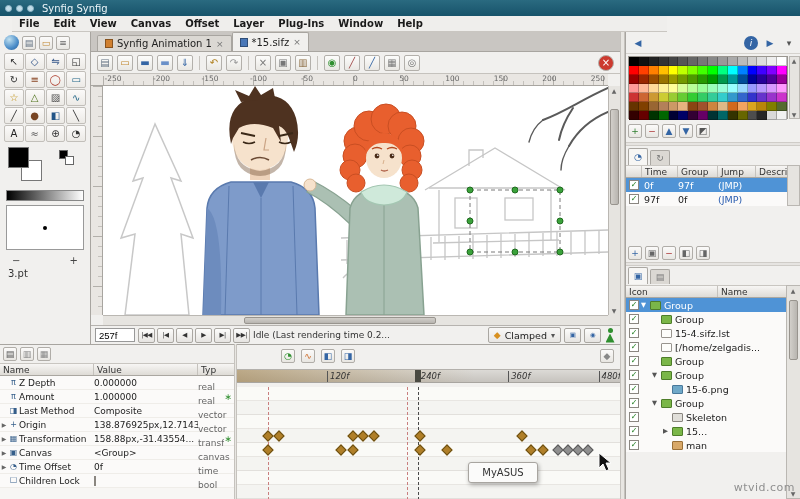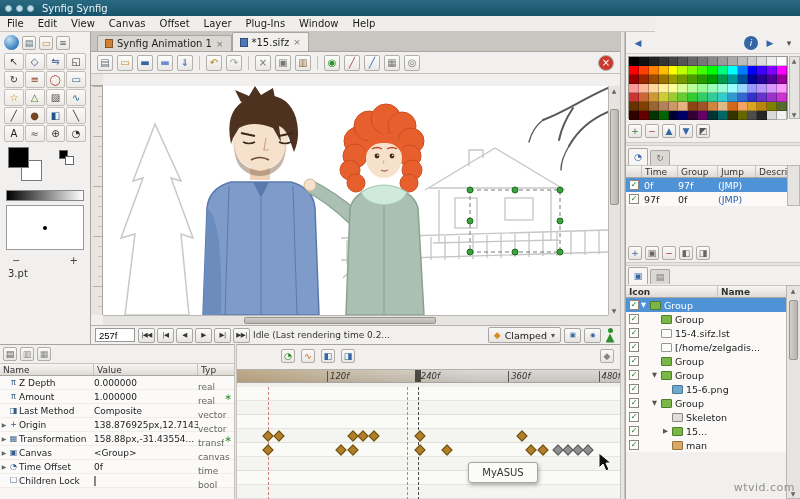--- a/index.html
+++ b/index.html
@@ -4,21 +4,21 @@
 <style>
   *{margin:0;padding:0;box-sizing:border-box;}
   html,body{width:800px;height:499px;overflow:hidden;}
   body{font-family:"DejaVu Sans","Liberation Sans",sans-serif;font-size:10px;color:#222;background:#f1f0ee;}
   #app{position:relative;width:800px;height:499px;background:#f1f0ee;overflow:hidden;}
 
   
   #titlebar{position:absolute;left:0;top:0;width:800px;height:16px;background:linear-gradient(#2a6a80,#17536a);display:flex;align-items:center;gap:4px;padding:0 5px;z-index:5;}
   .tb-dot{width:7px;height:7px;border-radius:50%;background:#c2dde9;border:1px solid #8fb6c6;flex:none;}
   #title-text{color:#eaf4f8;font-size:10px;margin-left:4px;white-space:nowrap;}
-  #menubar{position:absolute;left:0;top:16px;width:655px;height:16px;background:#efeeec;border-bottom:1px solid #c9c6c1;display:flex;align-items:center;z-index:5;}
+  #menubar{position:absolute;left:12px;top:16px;width:655px;height:16px;background:#efeeec;border-bottom:1px solid #c9c6c1;display:flex;align-items:center;z-index:5;font-weight:bold;}
   .menu-item{padding:0 7px;font-size:10px;color:#1a1a1a;height:16px;display:flex;align-items:center;white-space:nowrap;}
 
   
   #toolbox{position:absolute;left:0;top:32px;width:91px;height:312px;background:#f1f0ee;border-right:1px solid #a8a5a0;padding:3px 4px;}
   #tbx-top{display:flex;align-items:center;gap:3px;margin-bottom:3px;}
   #logo{width:15px;height:15px;border-radius:50%;background:radial-gradient(circle at 35% 30%,#bfe0f0,#4a8cc8 60%,#2a5c94);flex:none;}
   .tbx-mini{width:14px;height:14px;font-size:9px;display:flex;align-items:center;justify-content:center;background:linear-gradient(#fbfaf9,#e8e6e2);border:1px solid #b0ada8;border-radius:2px;flex:none;}
   #tool-grid{display:grid;grid-template-columns:repeat(4,1fr);gap:1px;}
   .tool-btn{height:17px;display:flex;align-items:center;justify-content:center;font-size:10px;background:linear-gradient(#fbfaf9,#eceae6);border:1px solid #c2bfba;border-radius:2px;}
   #color-widget{position:relative;height:40px;margin:5px 2px 2px;}
@@ -127,21 +127,21 @@
   .kf-c{white-space:nowrap;overflow:hidden;}
   .c0{width:16px;display:flex;justify-content:center;flex:none;}
   .c1{width:36px;padding-left:2px;flex:none;}
   .c2{width:40px;flex:none;}
   .c3{width:38px;flex:none;}
   .c4{flex:1;}
   .jmp{color:#2a5db0;}
   .sel .jmp{color:#fff;}
   #kf-actions{position:absolute;left:2px;top:212px;width:171px;height:17px;display:flex;gap:3px;align-items:center;}
   #layer-tabs{position:absolute;left:2px;top:234px;height:18px;display:flex;gap:2px;align-items:flex-end;}
-  #layer-header{position:absolute;left:0;top:253px;width:160px;font-weight:bold;}
+  #layer-header{position:absolute;left:0;top:253px;width:160px;}
   #layer-rows{position:absolute;left:0;top:266px;width:160px;overflow:hidden;}
   .l-row{display:flex;align-items:center;height:14px;padding-left:3px;font-size:9.5px;background:#fbfaf9;}
   .l-row.sel{background:#4f93d6;color:#fff;}
   .l-indent{flex:none;}
   .l-exp{width:9px;font-size:6.5px;color:#555;text-align:center;flex:none;}
   .sel .l-exp{color:#fff;}
   .li{width:11px;height:9px;flex:none;margin:0 3px 0 2px;border-radius:1px;}
   .li-group{background:#7ab648;border:1px solid #4e7d2a;}
   .li-doc{background:#fdfdfb;border:1px solid #98948e;}
   .li-image{background:#6fa8c8;border:1px solid #49789a;}
@@ -254,20 +254,33 @@
         <div class="ct-btn" style="color: rgb(138, 106, 64);">▥</div>
         <div class="ct-sep"></div>
         <div class="ct-btn" style="color: rgb(47, 143, 47);">◉</div>
         <div class="ct-btn" style="color: rgb(160, 72, 72);">╱</div>
         <div class="ct-btn" style="color: rgb(52, 101, 164);">╱</div>
         <div class="ct-btn" style="color: rgb(119, 119, 119);">▦</div>
         <div class="ct-btn" style="color: rgb(119, 119, 119);">◎</div>
         <div class="ct-btn round" style="color: rgb(255, 255, 255); background: rgb(204, 58, 47); margin-left: auto;">×</div>
       </div>
     <div id="ruler-corner"></div>
+    <div id="hruler">
+        <div class="hr-num" style="left: 2%;">-250</div>
+        <div class="hr-num" style="left: 11.6%;">-200</div>
+        <div class="hr-num" style="left: 21.2%;">-150</div>
+        <div class="hr-num" style="left: 30.8%;">-100</div>
+        <div class="hr-num" style="left: 40.4%;">-50</div>
+        <div class="hr-num" style="left: 50%;">0</div>
+        <div class="hr-num" style="left: 59.6%;">50</div>
+        <div class="hr-num" style="left: 69.2%;">100</div>
+        <div class="hr-num" style="left: 78.8%;">150</div>
+        <div class="hr-num" style="left: 88.4%;">200</div>
+        <div class="hr-num" style="left: 98%;">250</div>
+      </div>
     <div id="vruler"></div>
 
     <div id="canvas">
       <svg viewBox="0 0 505 229" preserveAspectRatio="none">
         <rect x="0" y="0" width="505" height="229" fill="#ffffff"></rect>
 
         <path d="M52,38 L30,95 L40,92 L18,152 L32,148 L22,229 L86,229 L78,148 L90,152 L68,92 L78,95 Z" fill="#ffffff" stroke="#c8c8c8" stroke-width="1.5"></path>
 
         <g stroke="#c6c6c6" fill="none" stroke-width="1.3">
           <path d="M322,104 L392,62 L462,104"></path>

